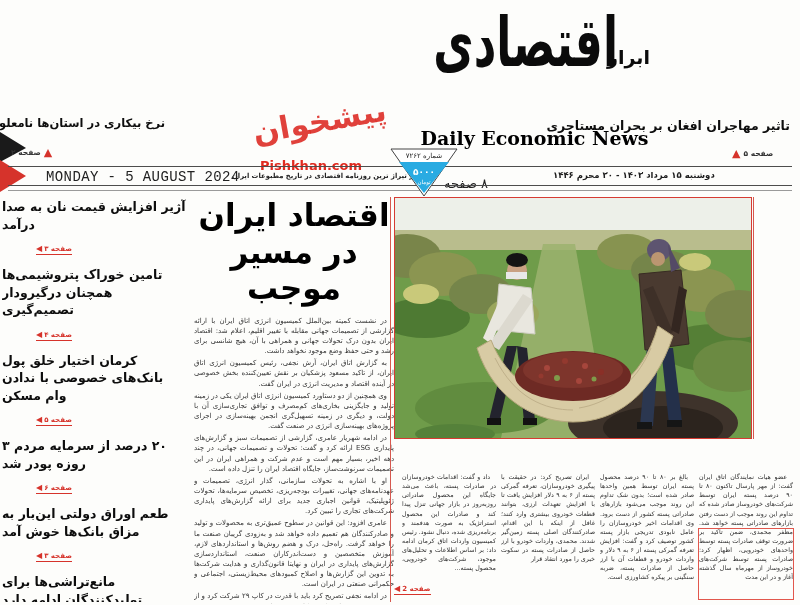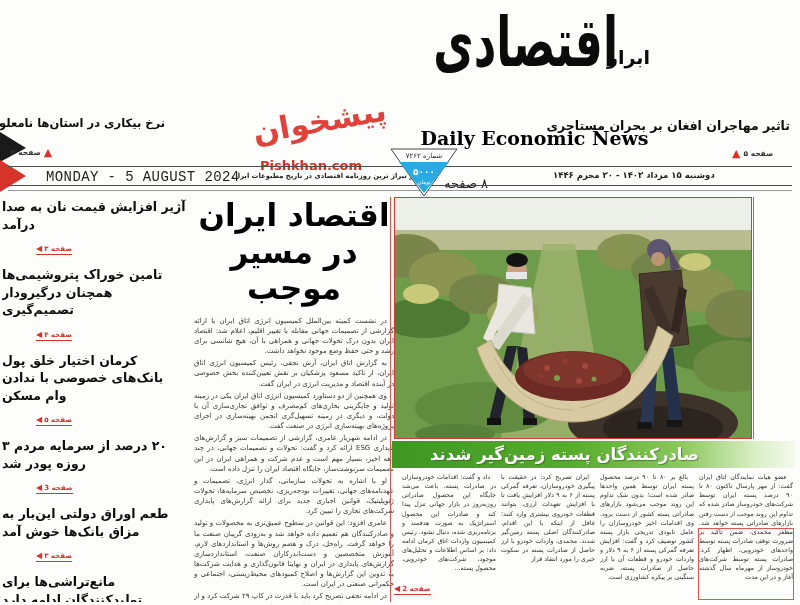--- a/index.html
+++ b/index.html
@@ -127,21 +127,21 @@
     <div class="sb-item">
       <div class="sb-title">کرمان اختیار خلق پول بانک‌های خصوصی با ندادن وام مسکن</div>
       <div class="pgmark-row"><span class="pgmark">
             <span>صفحه ۵</span>
             <span class="pin">◀</span>
           </span></div>
     </div>
     <div class="sb-item">
       <div class="sb-title">۲۰ درصد از سرمایه مردم ۳ روزه پودر شد</div>
       <div class="pgmark-row"><span class="pgmark">
-            <span>صفحه 3</span>
+            <span>صفحه ۶</span>
             <span class="pin">◀</span>
           </span></div>
     </div>
     <div class="sb-item">
       <div class="sb-title">طعم اوراق دولتی این‌بار به مزاق بانک‌ها خوش آمد</div>
       <div class="pgmark-row"><span class="pgmark">
             <span>صفحه ۳</span>
             <span class="pin">◀</span>
           </span></div>
     </div>
@@ -227,23 +227,20 @@
         <circle cx="206" cy="174" r="3" fill="#8a2f27"></circle>
       <circle cx="162" cy="180" r="3" fill="#7f9b4a"></circle>
         <circle cx="184" cy="183" r="3" fill="#a6463c"></circle>
       <circle cx="199" cy="181" r="2.5" fill="#7f9b4a"></circle>
         <circle cx="146" cy="178" r="2.5" fill="#93392f"></circle>
       <ellipse cx="60" cy="236" rx="40" ry="10" fill="#55813a"></ellipse>
     </svg>
   </div>
   <div class="red-vrule" style="left:753px;top:197px;height:242px;"></div>
 
-  <div class="caption-bar">
-    <div class="caption-text">صادرکنندگان پسته زمین‌گیر شدند</div>
-  </div>
 
   <div class="bottom-article">
     <div class="bcol c1">
         <p>عضو هیات نمایندگان اتاق ایران گفت: از مهر پارسال تاکنون ۸۰ تا ۹۰ درصد پسته ایران توسط شرکت‌های خودروساز صادر شده که تداوم این روند موجب از دست رفتن بازارهای صادراتی پسته خواهد شد. مظفر محمدی، ضمن تاکید بر ضرورت توقف صادرات پسته توسط واحدهای خودرویی، اظهار کرد: صادرات پسته توسط شرکت‌های خودروساز از مهرماه سال گذشته آغاز و در این مدت</p>
       </div>
     <div class="bcol c2">
         <p>بالغ بر ۸۰ تا ۹۰ درصد محصول پسته ایران توسط همین واحدها صادر شده است؛ بدون شک تداوم این روند موجب می‌شود بازارهای صادراتی پسته کشور از دست برود. وی اقدامات اخیر خودروسازان را عامل نابودی تدریجی بازار پسته کشور توصیف کرد و گفت: افزایش تعرفه گمرکی پسته از ۶ به ۹ دلار و واردات خودرو و قطعات آن با ارز حاصل از صادرات پسته، ضربه سنگینی بر پیکره کشاورزی است.</p>
       </div>
     <div class="bcol c3">
         <p>ایران تصریح کرد: در حقیقت با پیگیری خودروسازان، تعرفه گمرکی پسته از ۶ به ۹ دلار افزایش یافت تا با افزایش تعهدات ارزی، بتوانند قطعات خودروی بیشتری وارد کنند؛ غافل از اینکه با این اقدام، صادرکنندگان اصلی پسته زمین‌گیر شدند. محمدی، واردات خودرو با ارز حاصل از صادرات پسته در سکوت خبری را مورد انتقاد قرار</p>

